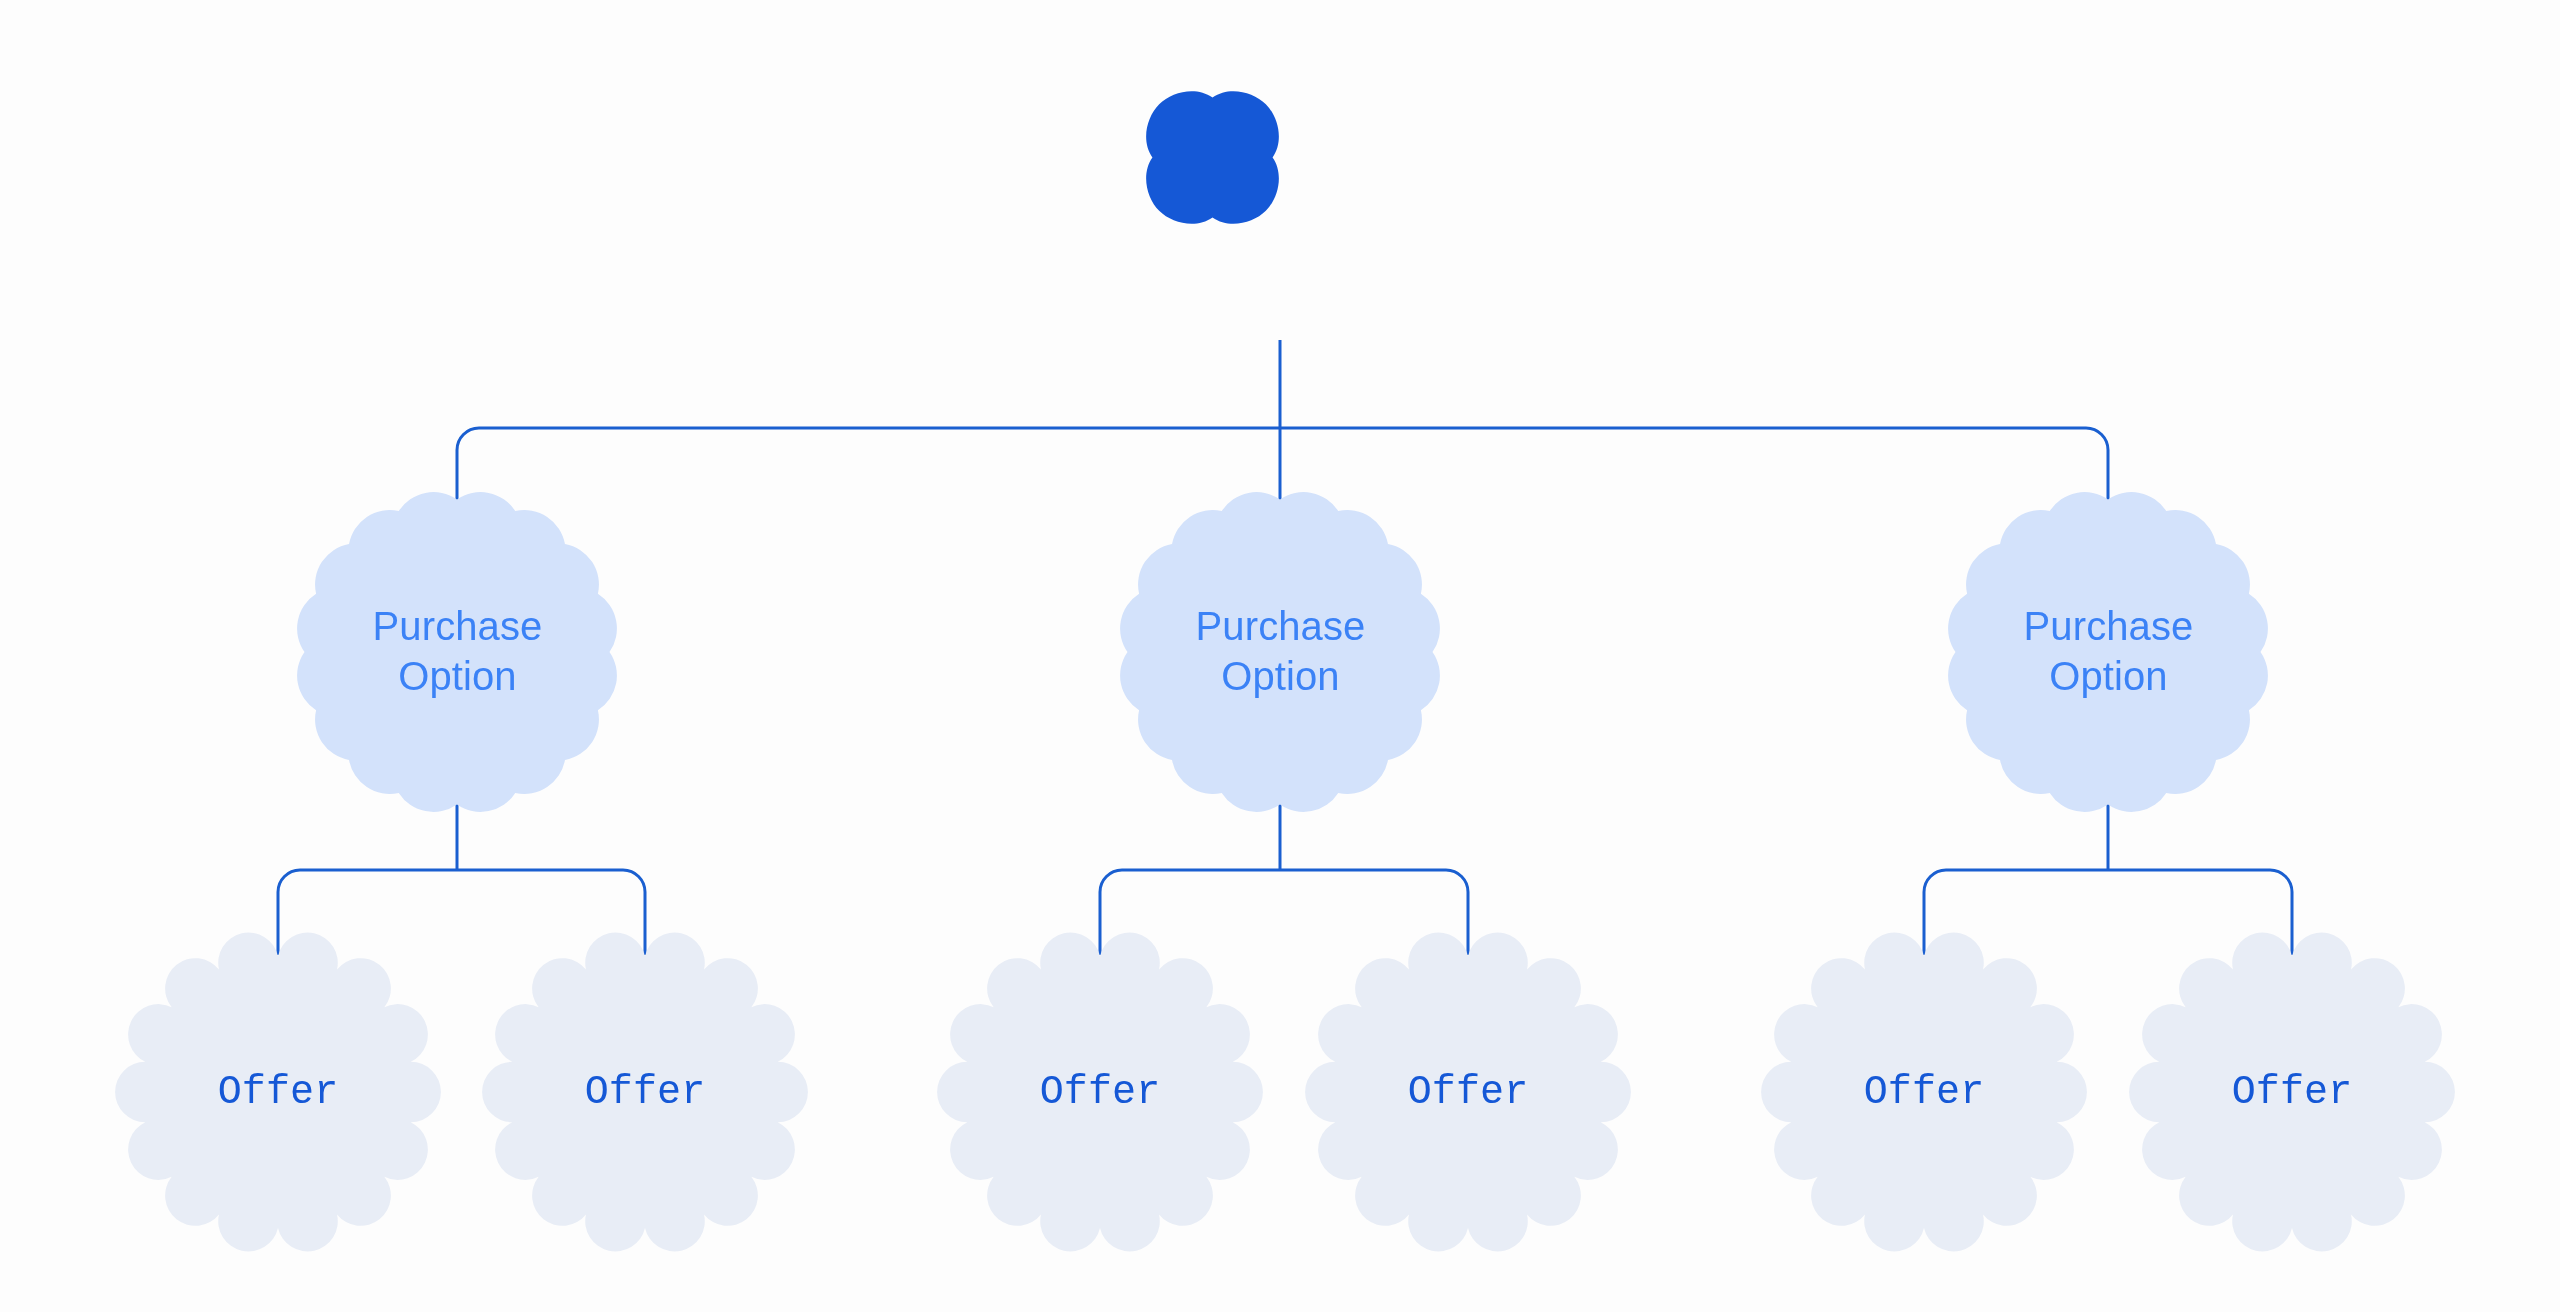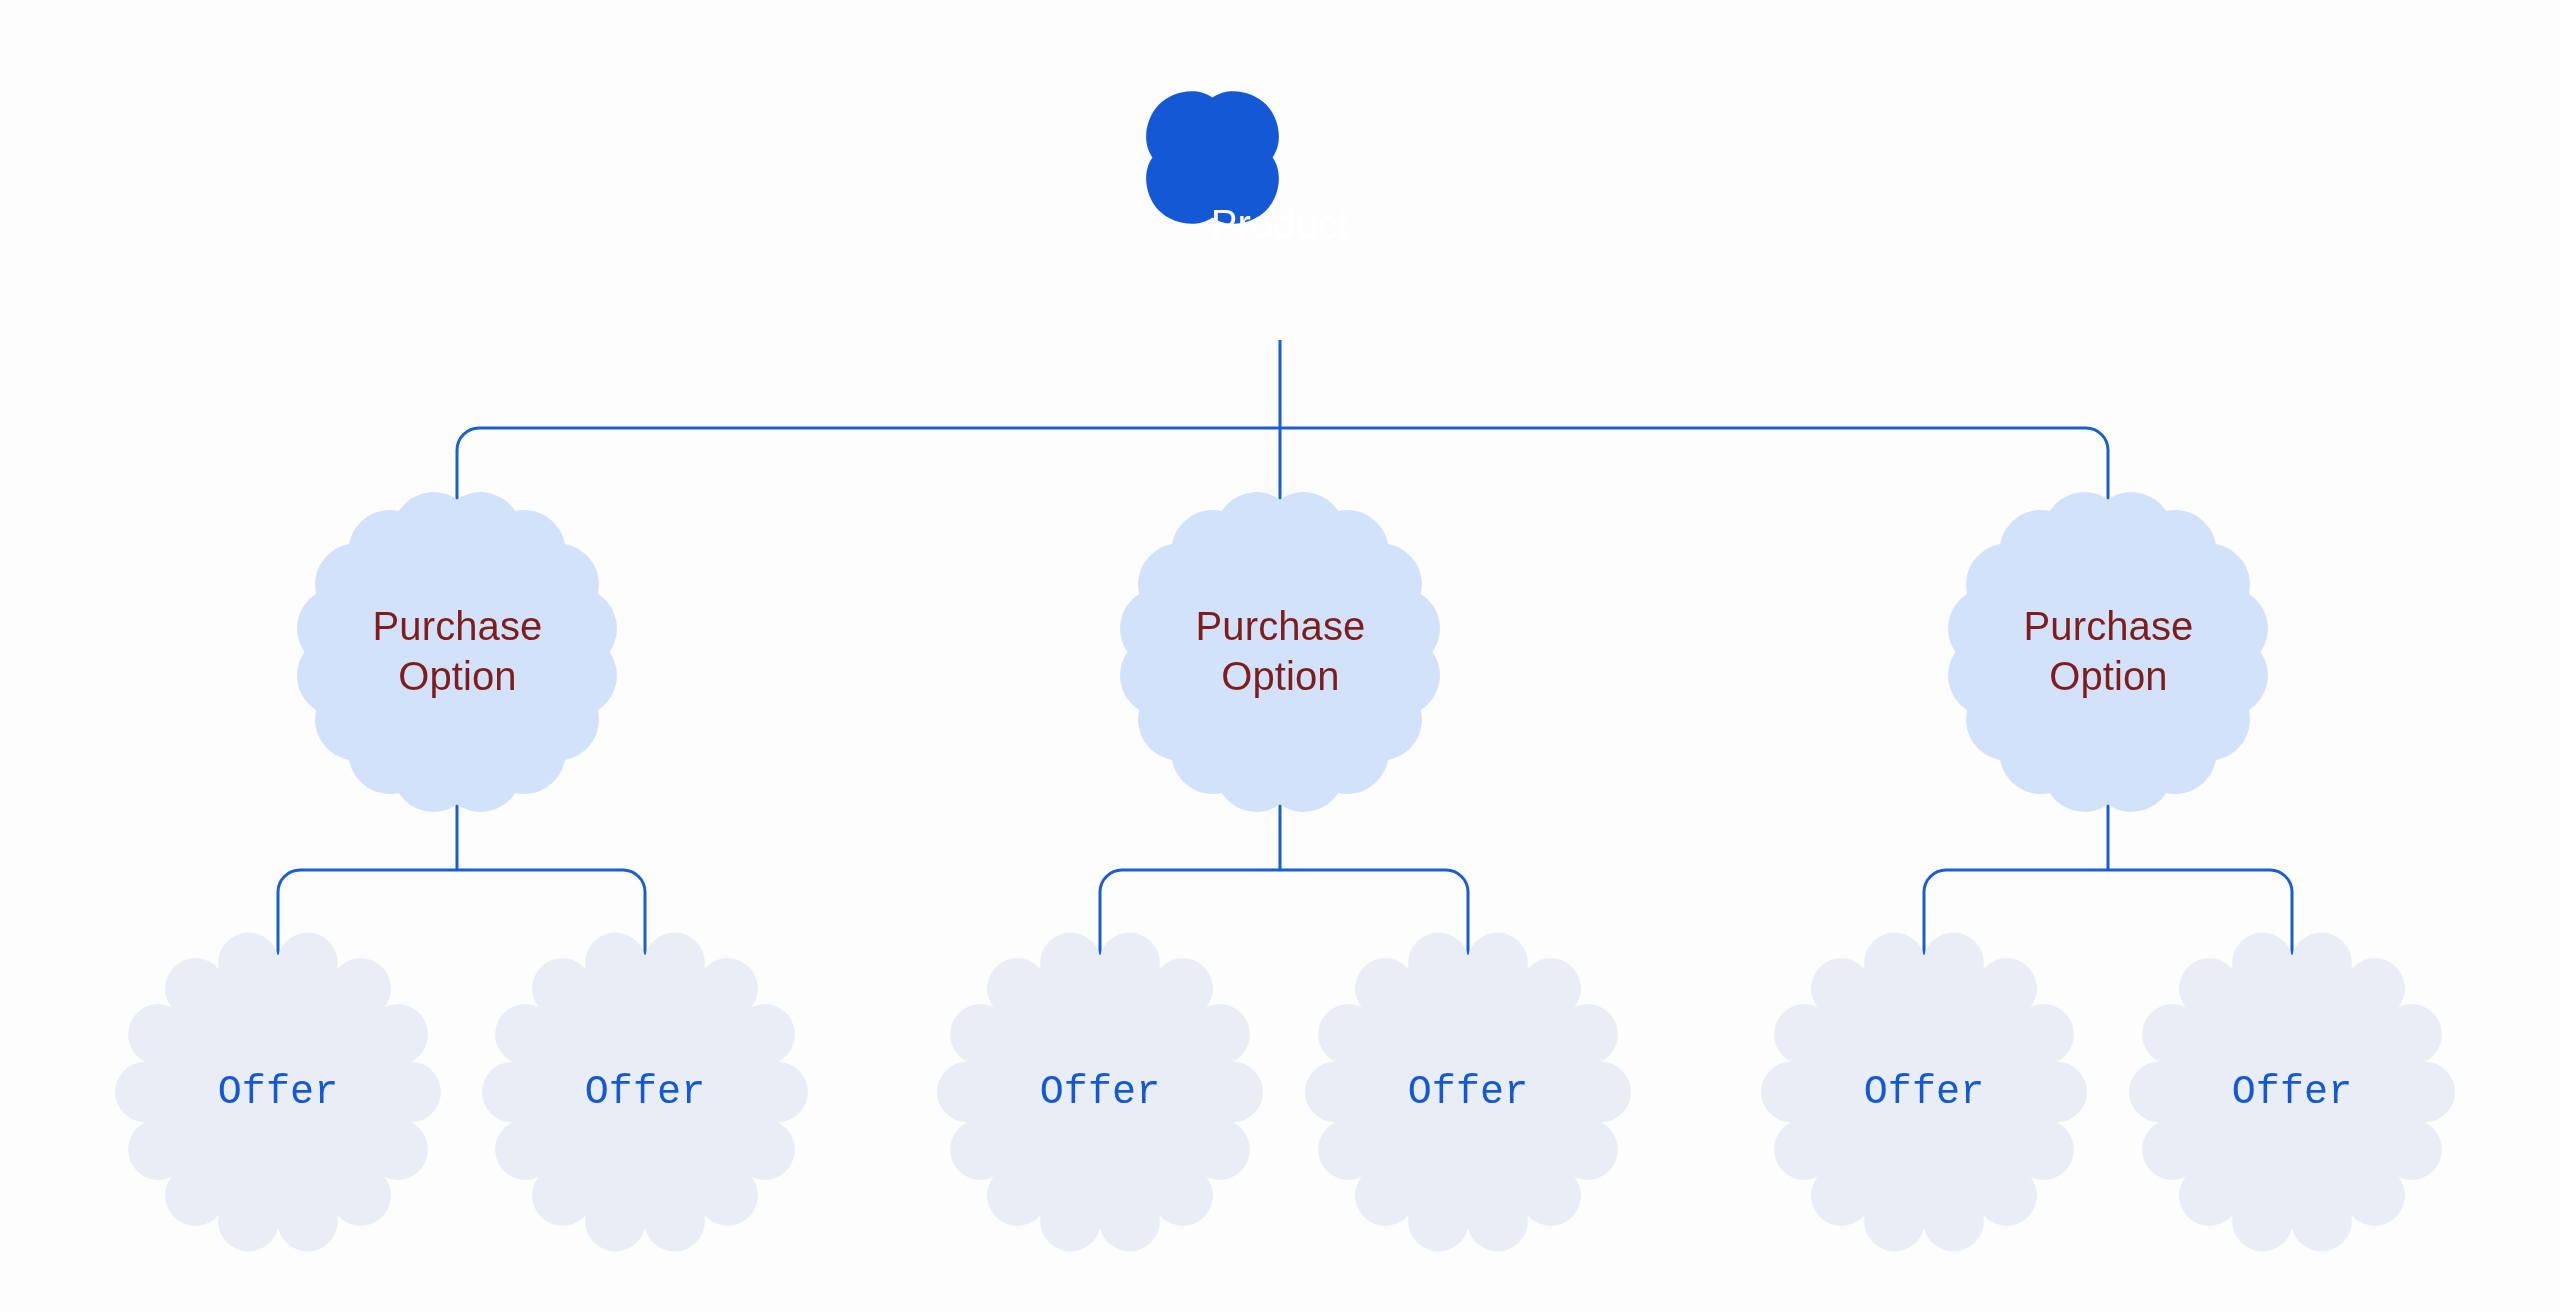--- a/index.html
+++ b/index.html
@@ -33,21 +33,21 @@
     pointer-events: none;
     line-height: 1.24;
     letter-spacing: 0.1px;
   }
   .label-root {
     font-size: 40px;
     color: #ffffff;
   }
   .label-mid {
     font-size: 40px;
-    color: #7f1d1d;
+    color: #3b82f6;
   }
   .label-leaf {
     font-size: 40px;
     color: #1558d6;
     font-family: Liberation Mono, monospace;
   }
 </style>
 </head>
 <body>
 
@@ -259,21 +259,20 @@
                A8.0,8.0 0 0 1 -21.7,45.0
                A8.0,8.0 0 0 1 -39.1,31.2
                A8.0,8.0 0 0 1 -48.8,11.1
                A8.0,8.0 0 0 1 -48.8,-11.1
                A8.0,8.0 0 0 1 -39.1,-31.2
                A8.0,8.0 0 0 1 -21.7,-45.0
                A8.0,8.0 0 0 1 0,-50 Z"></path>
     </g>
   </svg>
 
-  <div class="node-label label-root" style="left:1145px; top:155px; width:270px; height:140px;">Product</div>
 
   <div class="node-label label-mid" style="left:305px; top:582px; width:305px; height:140px; flex-direction:column;">
     <span>Purchase</span>
     <span>Option</span>
   </div>
 
   <div class="node-label label-mid" style="left:1128px; top:582px; width:305px; height:140px; flex-direction:column;">
     <span>Purchase</span>
     <span>Option</span>
   </div>

